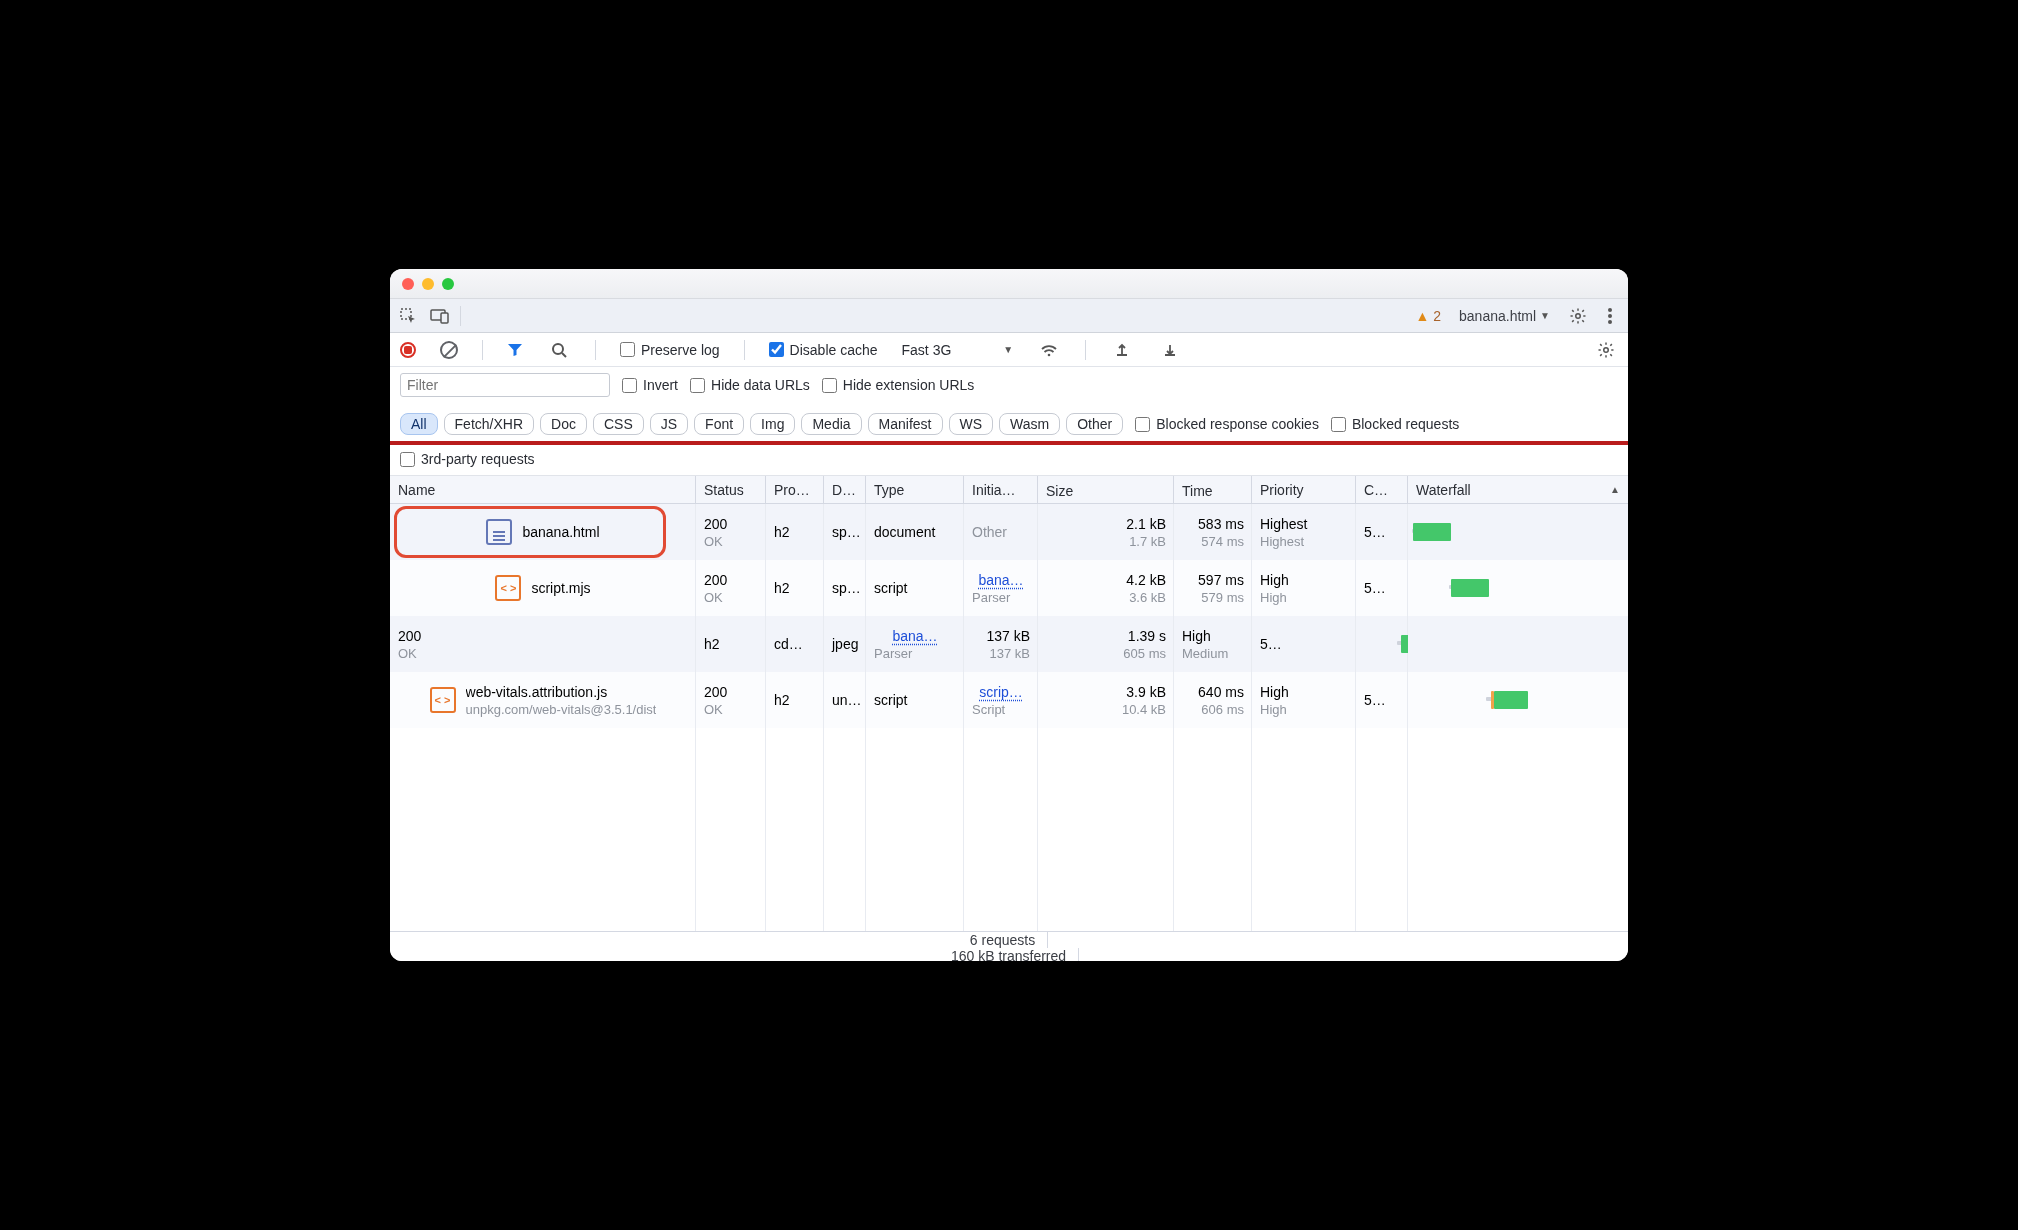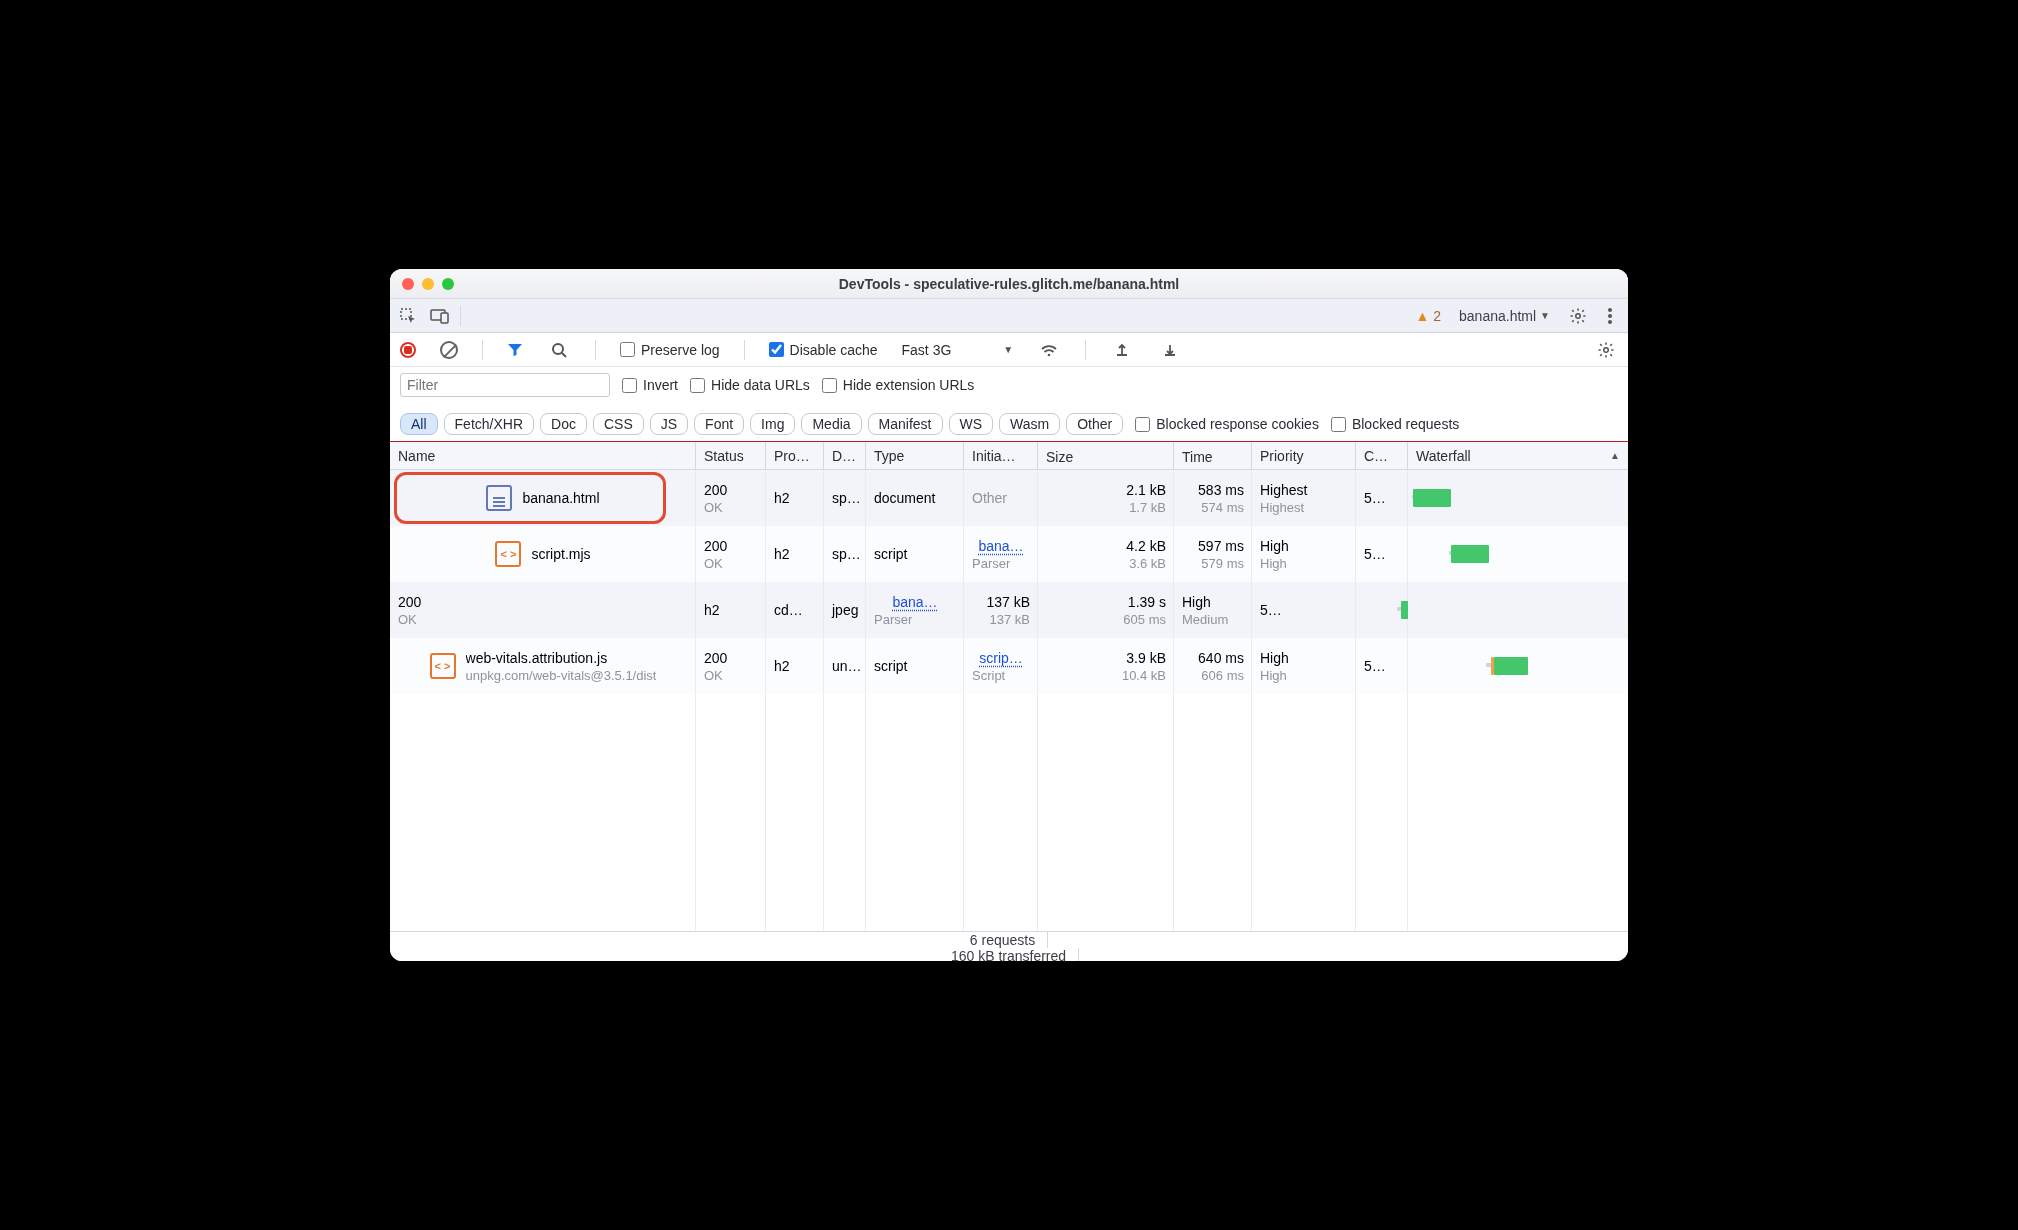--- a/index.html
+++ b/index.html
@@ -67,21 +67,21 @@
   .clear-btn { width:18px;height:18px;border:2px solid #606267;border-radius:50%;position:relative;}
   .clear-btn::after{content:"";position:absolute;width:18px;height:2px;background:#606267;transform:rotate(-45deg);top:7px;left:-1px;}
   .vdiv{width:1px;height:20px;background:#d4d8e0;}
   .funnel{color:#1a73e8;font-size:16px;}
   .cb { display:flex; align-items:center; gap:6px; color:#2a2d34; font-size:14px; }
   .cb input { width:15px; height:15px; accent-color:#1a73e8; }
   .throttle-sel { display:flex; align-items:center; gap:6px; color:#2a2d34; font-size:14px; cursor:pointer;}
   
   .filter-row {
     display:flex; flex-wrap:wrap; align-items:center; gap:12px;
-    padding:6px 10px; border-bottom:1px solid #b91c1c;
+    padding:6px 10px; border-bottom:4px solid #b91c1c;
     row-gap:8px;
   }
   .filter-input {
     width:210px; height:24px; border:1px solid #c6cad2; border-radius:3px;
     padding:0 6px; font-size:14px; color:#8a8e98;
   }
   .chip-row { display:flex; gap:6px; flex-wrap:wrap; align-items:center; }
   .chip {
     padding:2px 10px; border:1px solid #c6cad2; border-radius:8px;
     font-size:14px; color:#2a2d34; background:#fff; cursor:pointer;
@@ -155,21 +155,20 @@
 <body>
 
 <div class="window">
 
   <div class="titlebar">
     <div class="traffic">
       <div class="dot red"></div>
       <div class="dot yel"></div>
       <div class="dot grn"></div>
     </div>
-    <div class="title-text">DevTools - speculative-rules.glitch.me/banana.html</div>
   </div>
 
   <div class="tabs-row">
     <div class="icon-btn">
       <svg width="18" height="18" viewBox="0 0 18 18" fill="none" stroke="#555" stroke-width="1.5">
         <rect x="2" y="2" width="10" height="10" stroke-dasharray="2 2"></rect>
           <path d="M9 9l7 3-3 1-1 3z" fill="#555" stroke="none"></path>
       </svg>
     </div>
     <div class="icon-btn">
@@ -288,20 +287,26 @@
         <div class="chip">Wasm</div>
         <div class="chip">Other</div>
       </div>
     <label class="cb">
         <input type="checkbox" style="">
         <span>Blocked response cookies</span>
       </label>
     <label class="cb">
         <input type="checkbox" style="">
         <span>Blocked requests</span>
+      </label>
+  </div>
+  <div class="filter-row-2">
+    <label class="cb">
+        <input type="checkbox" style="">
+        <span>3rd-party requests</span>
       </label>
   </div>
 
   <div class="grid">
     <div class="hdr">
       <div>Name</div>
       <div>Status</div>
       <div>Pro…</div>
       <div>D…</div>
       <div>Type</div>

